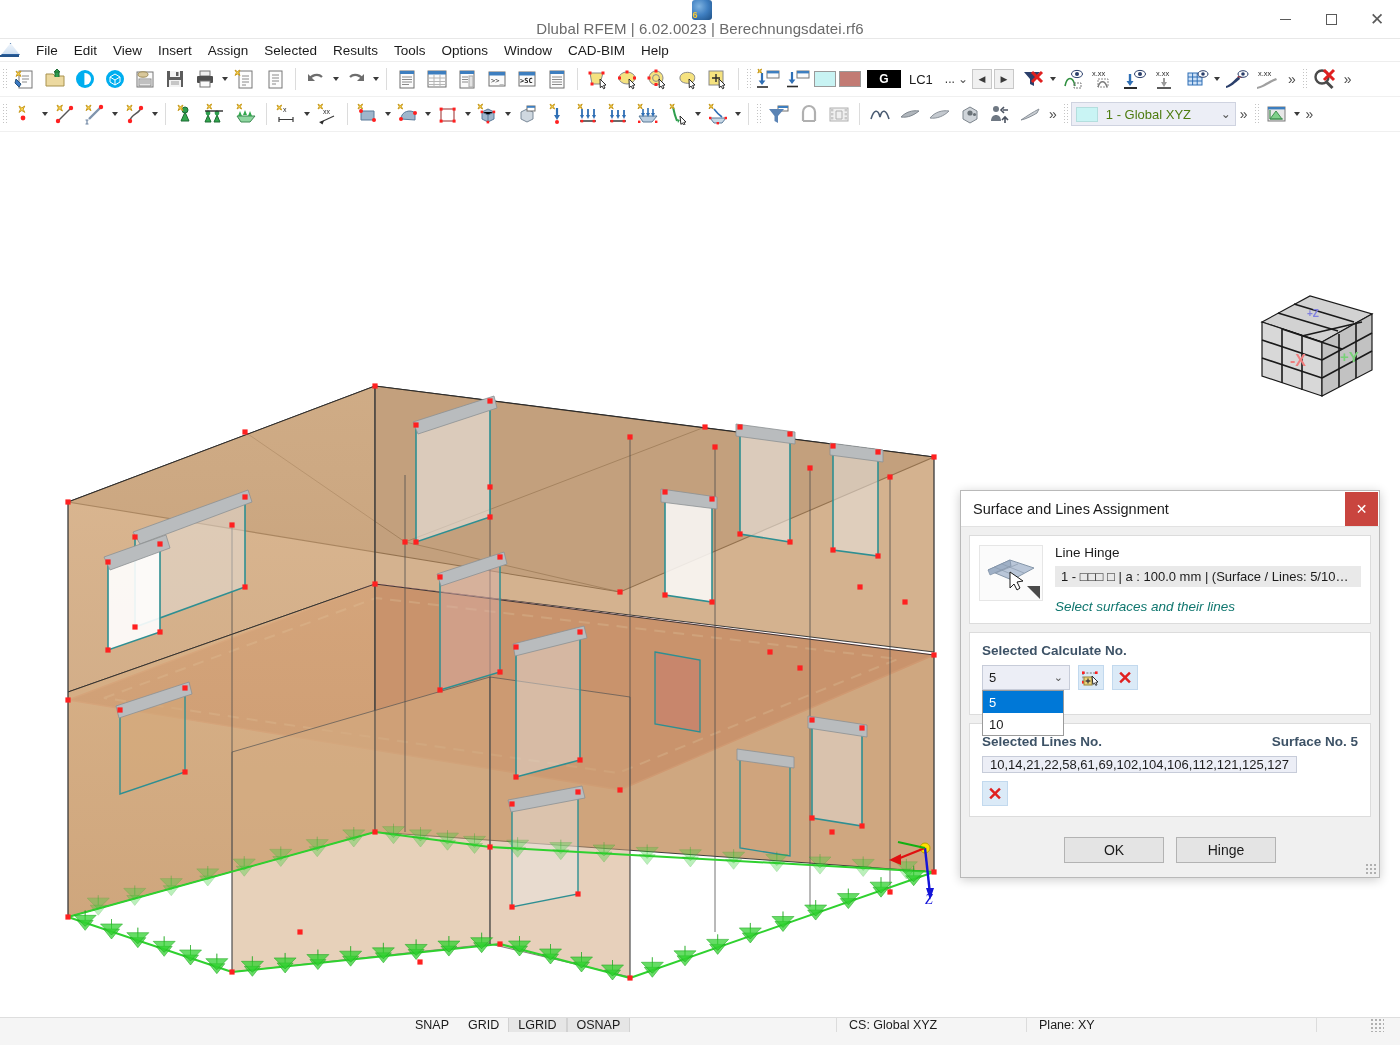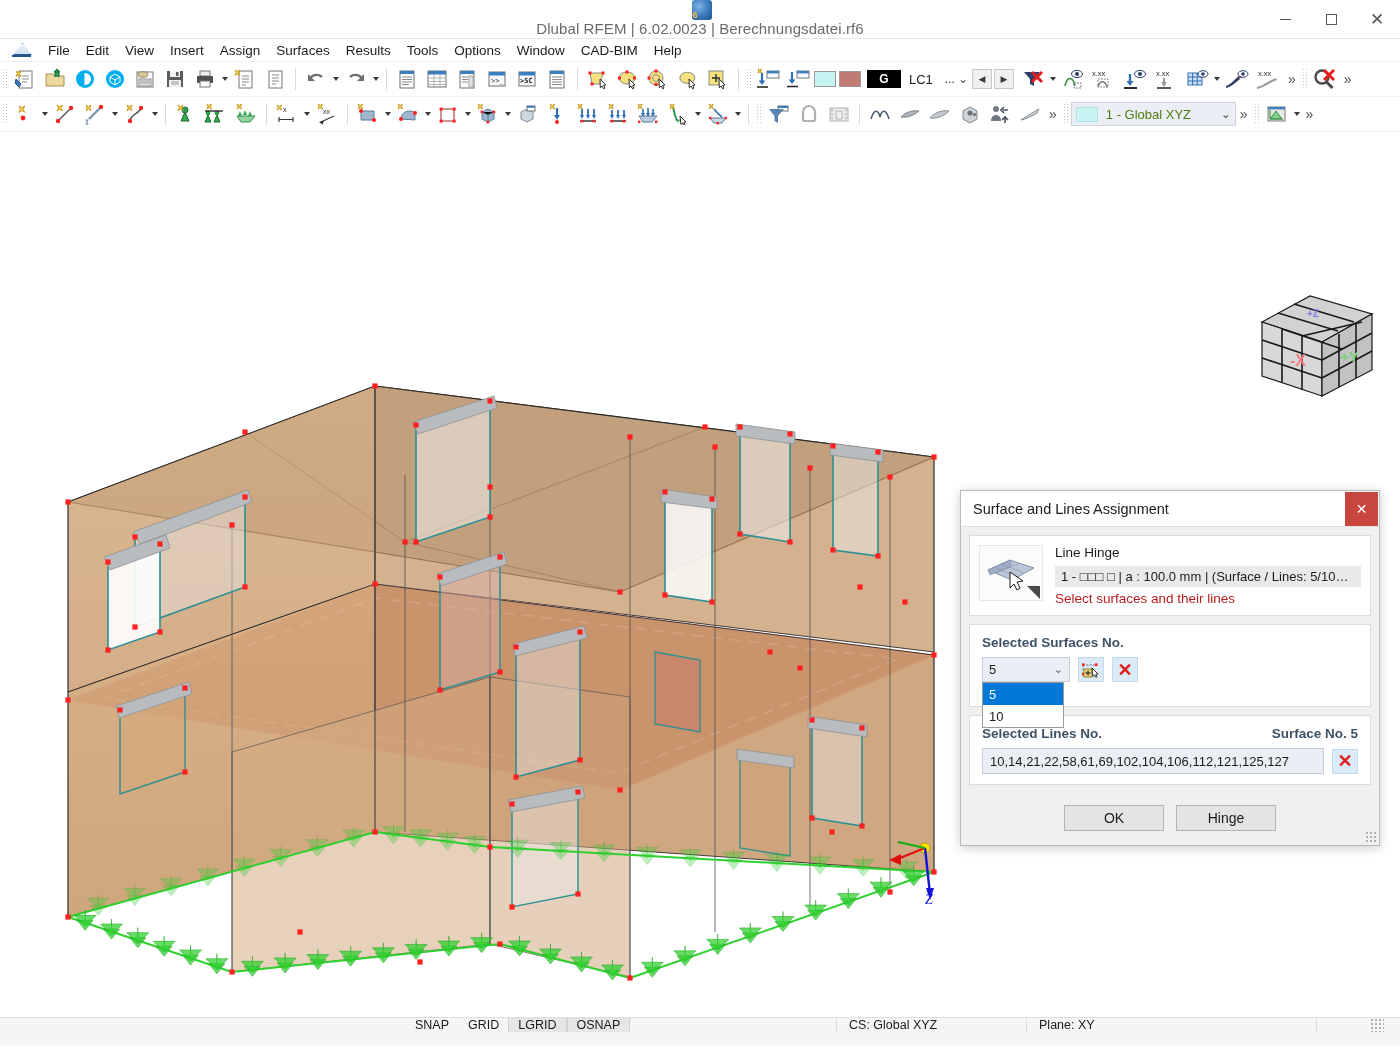--- a/index.html
+++ b/index.html
@@ -34,21 +34,21 @@
     width:46px; height:39px; display:flex; align-items:center; justify-content:center;
     color:#5a5a5a; font-size:14px;
   }
   .glyph-min { width:11px; height:1px; background:#5a5a5a; }
   .glyph-max { width:11px; height:11px; border:1px solid #5a5a5a; }
   .glyph-close { font-size:17px; line-height:1; font-weight:300; }
 
   
   .menubar {
     height:23px; display:flex; align-items:center; background:#fff;
-    border-bottom:1px solid #eeeeee; padding-left:12px;
+    border-bottom:1px solid #eeeeee; padding-left:0;
   }
   .menu-logo{
     width:20px;height:16px;margin-right:8px;position:relative;flex:0 0 auto;
   }
   .menu-logo::before{
     content:""; position:absolute; left:1px; top:1px; width:17px; height:10px;
     background:linear-gradient(#eef4fb,#cfe0f2);
     border:1px solid #2a5f9e;
     clip-path:polygon(0% 100%, 50% 0%, 100% 100%);
   }
@@ -139,21 +139,21 @@
   .obj-thumb {
     width:64px; height:56px; background:#fbfbfb; border:1px solid #e6e6e6;
     position:relative; flex:0 0 auto; overflow:hidden;
   }
   .obj-col { flex:1; min-width:0; }
   .obj-title { font-size:13.5px; color:#1b1b1b; margin-bottom:6px; }
   .obj-desc {
     background:#e9e9e9; font-size:13px; color:#1b1b1b; padding:3px 6px;
     white-space:nowrap; overflow:hidden; text-overflow:ellipsis;
   }
-  .obj-sub { font-size:13.5px; color:#b91c1c; margin-top:4px; }
+  .obj-sub { font-size:13.5px; color:#0f766e; margin-top:12px;font-style:italic; }
 
   .sel-row { display:flex; align-items:flex-start; gap:8px; position:relative; }
   .combo {
     width:88px; height:25px; background:#eceef6; border:1px solid #c7ccd9;
     display:flex; align-items:center; padding:0 6px; font-size:13px; color:#1b1b1b;
   }
   .combo .val { flex:1; }
   .combo .arw { color:#555; font-size:11px; }
   .combo-list {
     position:absolute; left:0; top:25px; width:82px; background:#fff;
@@ -165,21 +165,21 @@
     width:26px;height:25px;background:#dbeaf7;border:1px solid #c2d9ee;
     display:flex;align-items:center;justify-content:center;flex:0 0 auto;
   }
   .x-red { color:#e02020; font-size:18px; font-weight:bold; line-height:1; }
 
   .lines-field {
     height:26px; background:#eceef6; border:1px solid #c7ccd9;
     display:flex; align-items:center; padding:0 7px; font-size:13px;
     flex:1; overflow:hidden; white-space:nowrap;
   }
-  .lines-row { display:flex; align-items:center; gap:8px; }
+  .lines-row { display:flex; align-items:flex-start; gap:8px;flex-direction:column; }
 
   .dlg-footer {
     display:flex; justify-content:center; gap:12px; padding:12px 0 14px 0;
     position:relative;
   }
   .btn {
     width:100px;height:26px;background:#e4e4e4;border:1px solid #b3b3b3;
     font-size:14px;color:#1b1b1b;display:flex;align-items:center;justify-content:center;
     font-family:inherit;
   }
@@ -228,21 +228,21 @@
   </div>
 </div>
 
 <div class="menubar">
   <div class="menu-logo"></div>
   <div class="menu-item">File</div>
   <div class="menu-item">Edit</div>
   <div class="menu-item">View</div>
   <div class="menu-item">Insert</div>
   <div class="menu-item">Assign</div>
-  <div class="menu-item">Surfaces</div>
+  <div class="menu-item">Selected</div>
   <div class="menu-item">Results</div>
   <div class="menu-item">Tools</div>
   <div class="menu-item">Options</div>
   <div class="menu-item">Window</div>
   <div class="menu-item">CAD-BIM</div>
   <div class="menu-item">Help</div>
 </div>
 
 <div class="toolbar">
   <div class="tb-grip"></div>
@@ -1195,21 +1195,21 @@
           <div class="obj-col">
             <div class="obj-title">Line Hinge</div>
             <div class="obj-desc">1 -  □□□  □ | a : 100.0 mm | (Surface / Lines: 5/10…</div>
             <div class="obj-sub">Select surfaces and their lines</div>
           </div>
         </div>
       </div>
 
       <div class="panel" style="padding-bottom:24px">
         <div class="panel-hdr">
-          <span>Selected Surfaces No.</span>
+          <span>Selected Calculate No.</span>
         </div>
         <div class="sel-row">
           <div style="position:relative">
             <div class="combo">
               <span class="val">5</span>
               <span class="arw">⌄</span>
             </div>
             <div class="combo-list">
               <div class="opt sel">5</div>
               <div class="opt">10</div>

